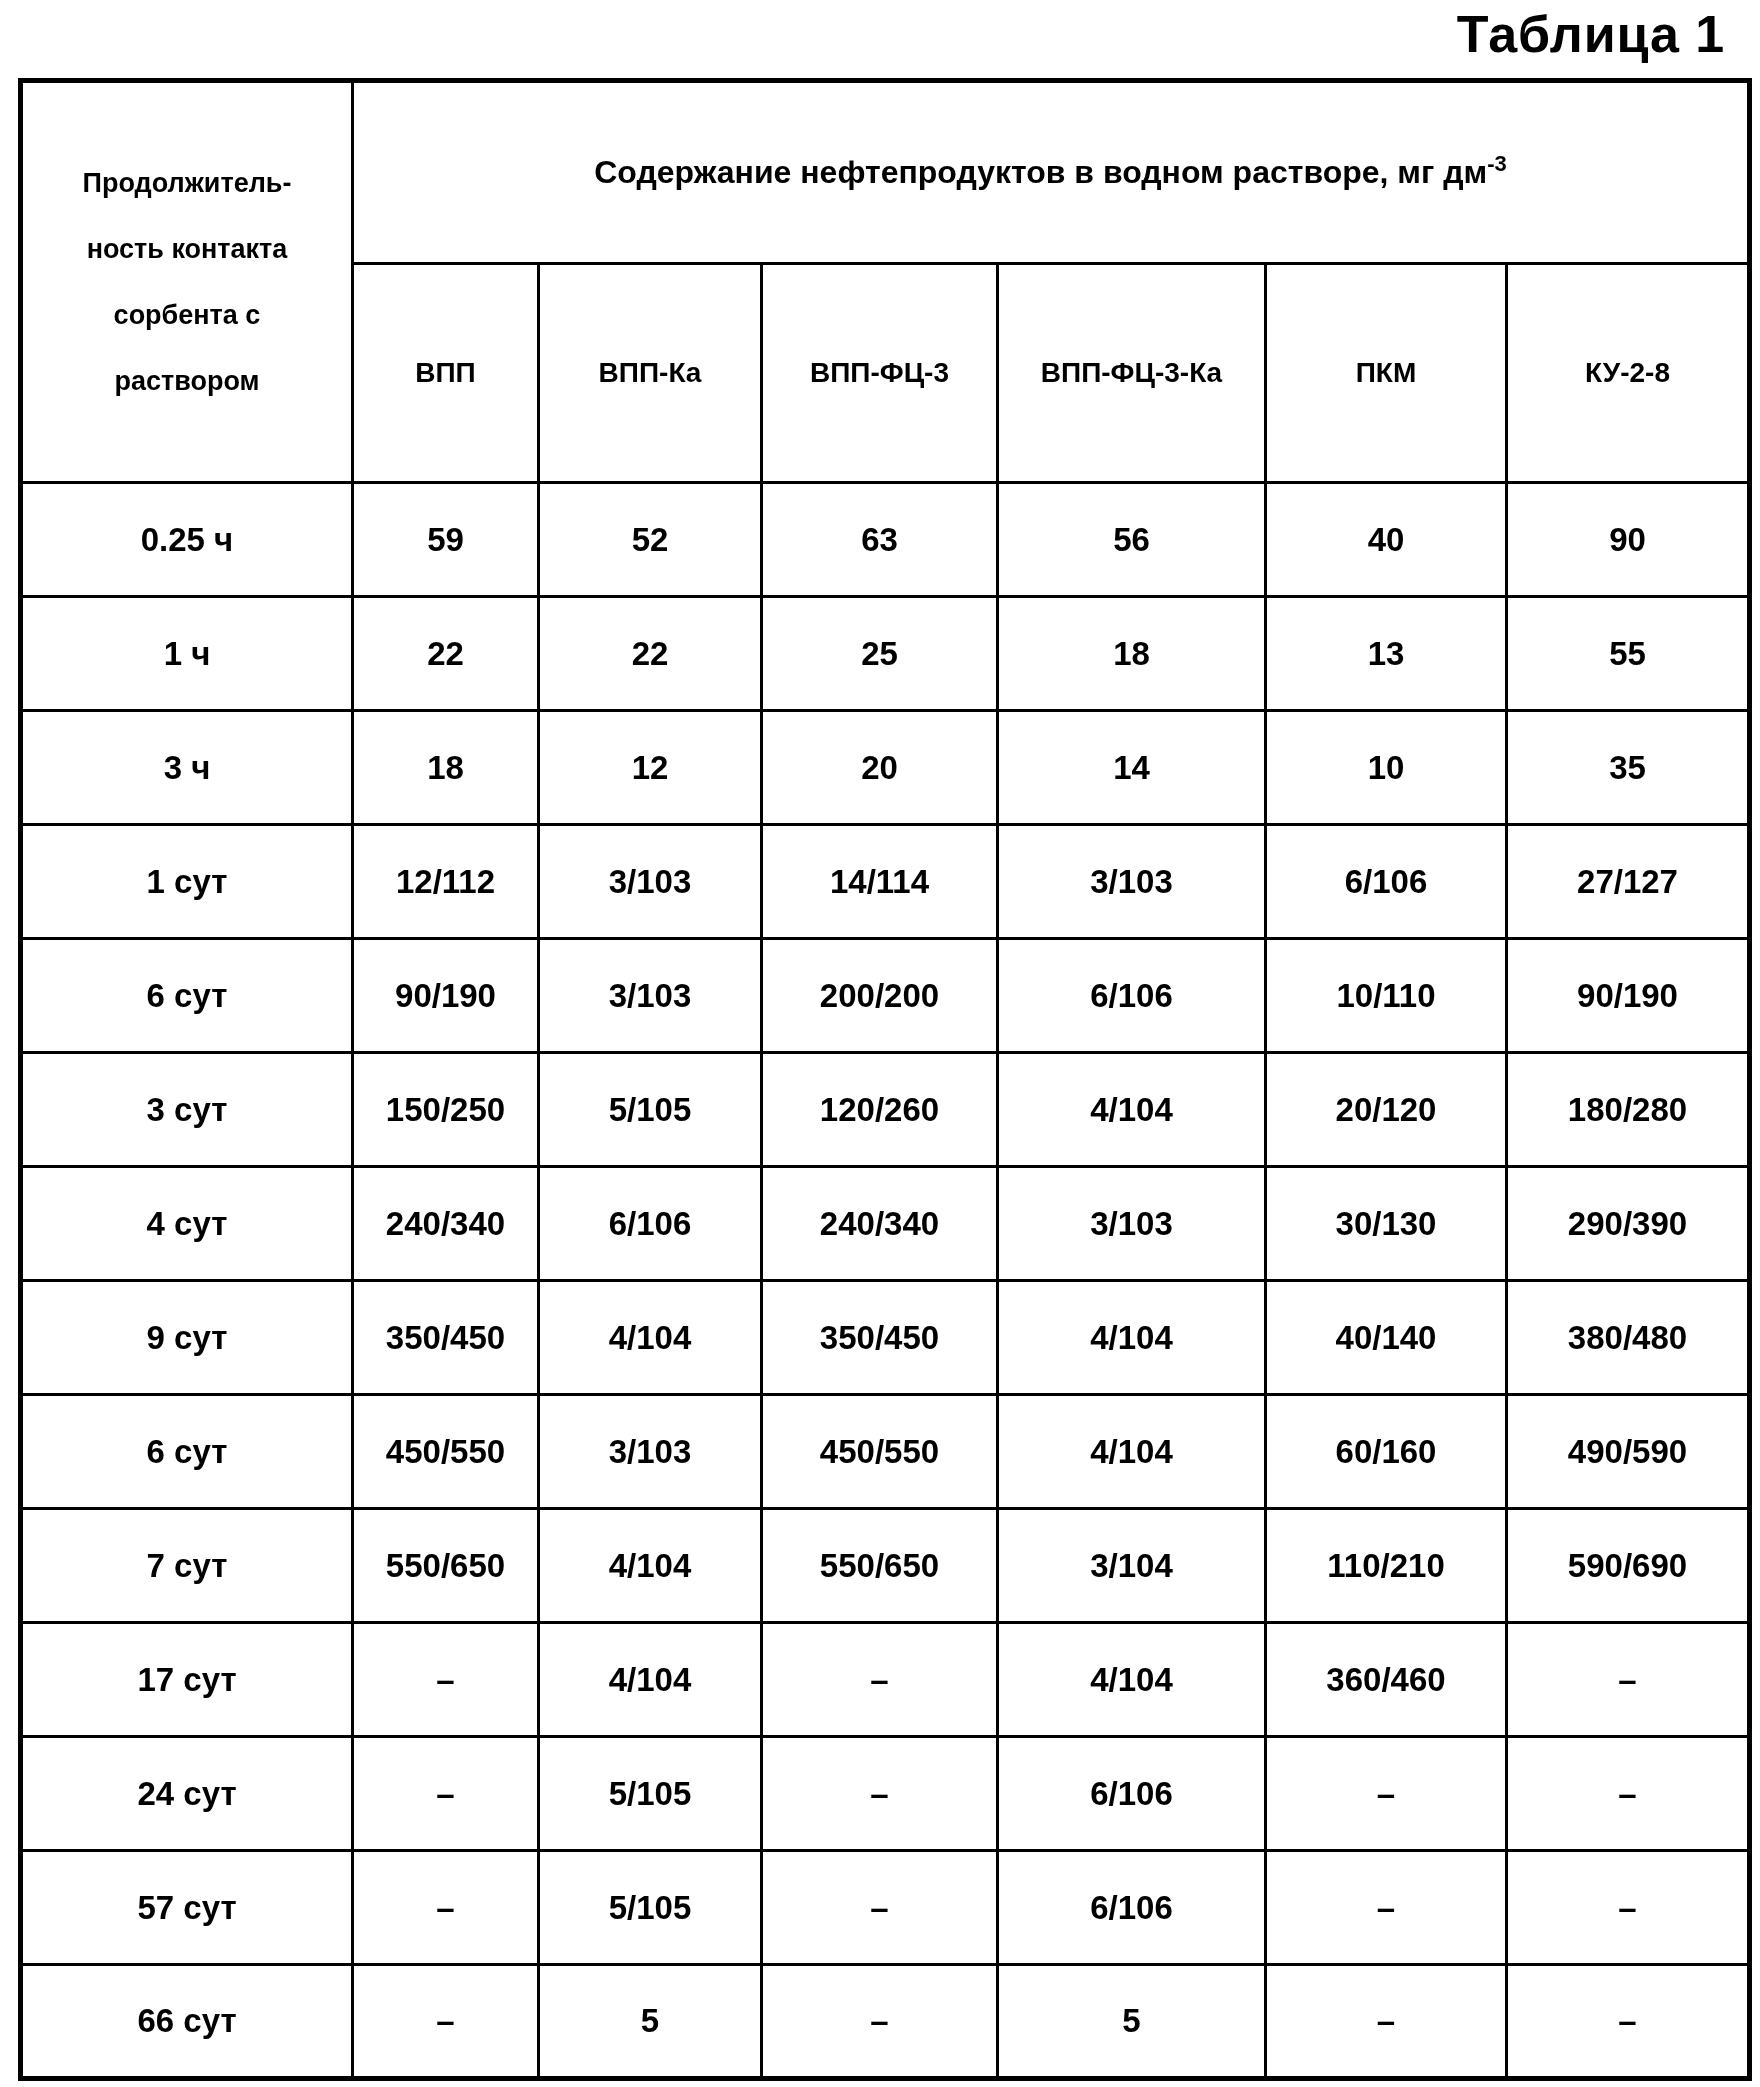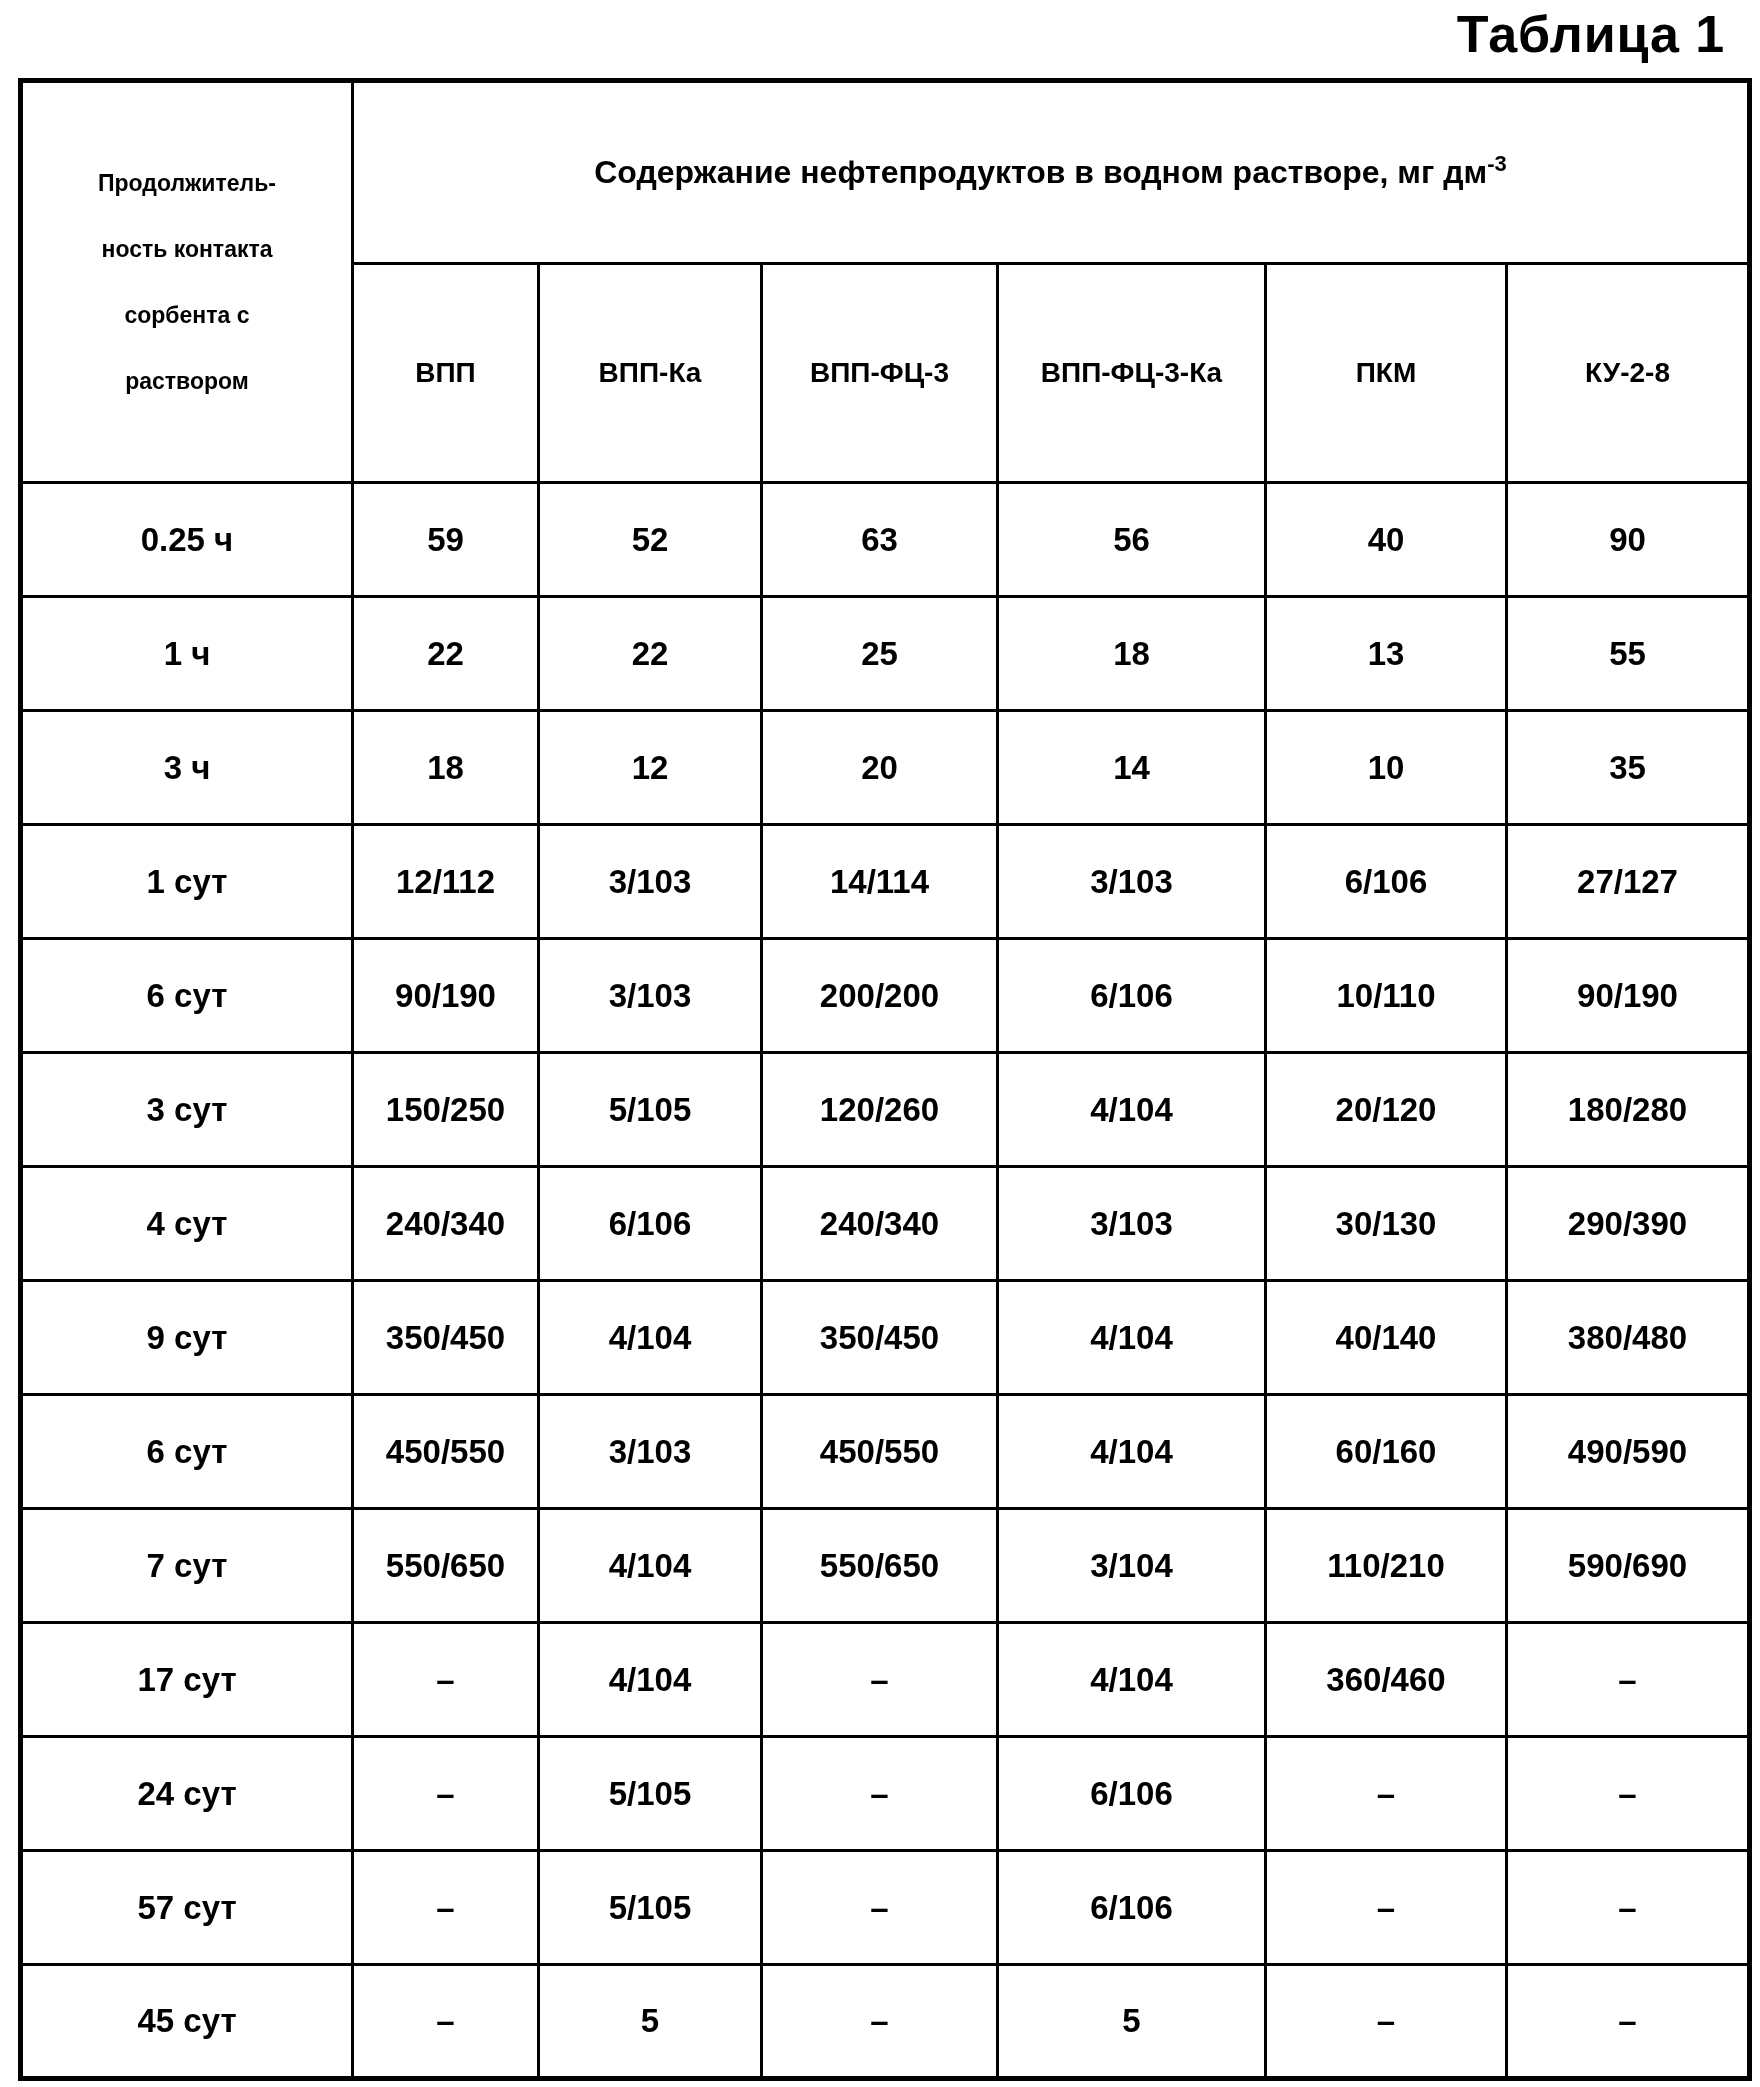--- a/index.html
+++ b/index.html
@@ -31,21 +31,21 @@
     text-align:center;
     vertical-align:middle;
     font-weight:bold;
     padding:0;
     overflow:hidden;
   }
   tr.header-span{height:183px;}
   tr.header-cols{height:219px;}
   tbody tr{height:114px;}
   .corner{
-    font-size:23px;
+    font-size:27px;
     line-height:66px;
     font-weight:bold;
   }
   .span-head{
     font-size:32px;
   }
   .span-head sup{
     font-size:22px;
     vertical-align:super;
     line-height:0;
@@ -206,21 +206,21 @@
     <tr>
       <td class="time-cell">57 сут</td>
       <td class="value-cell">–</td>
       <td class="value-cell">5/105</td>
       <td class="value-cell">–</td>
       <td class="value-cell">6/106</td>
       <td class="value-cell">–</td>
       <td class="value-cell">–</td>
     </tr>
     <tr>
-      <td class="time-cell">45 сут</td>
+      <td class="time-cell">66 сут</td>
       <td class="value-cell">–</td>
       <td class="value-cell">5</td>
       <td class="value-cell">–</td>
       <td class="value-cell">5</td>
       <td class="value-cell">–</td>
       <td class="value-cell">–</td>
     </tr>
   </tbody>
 </table>
 

